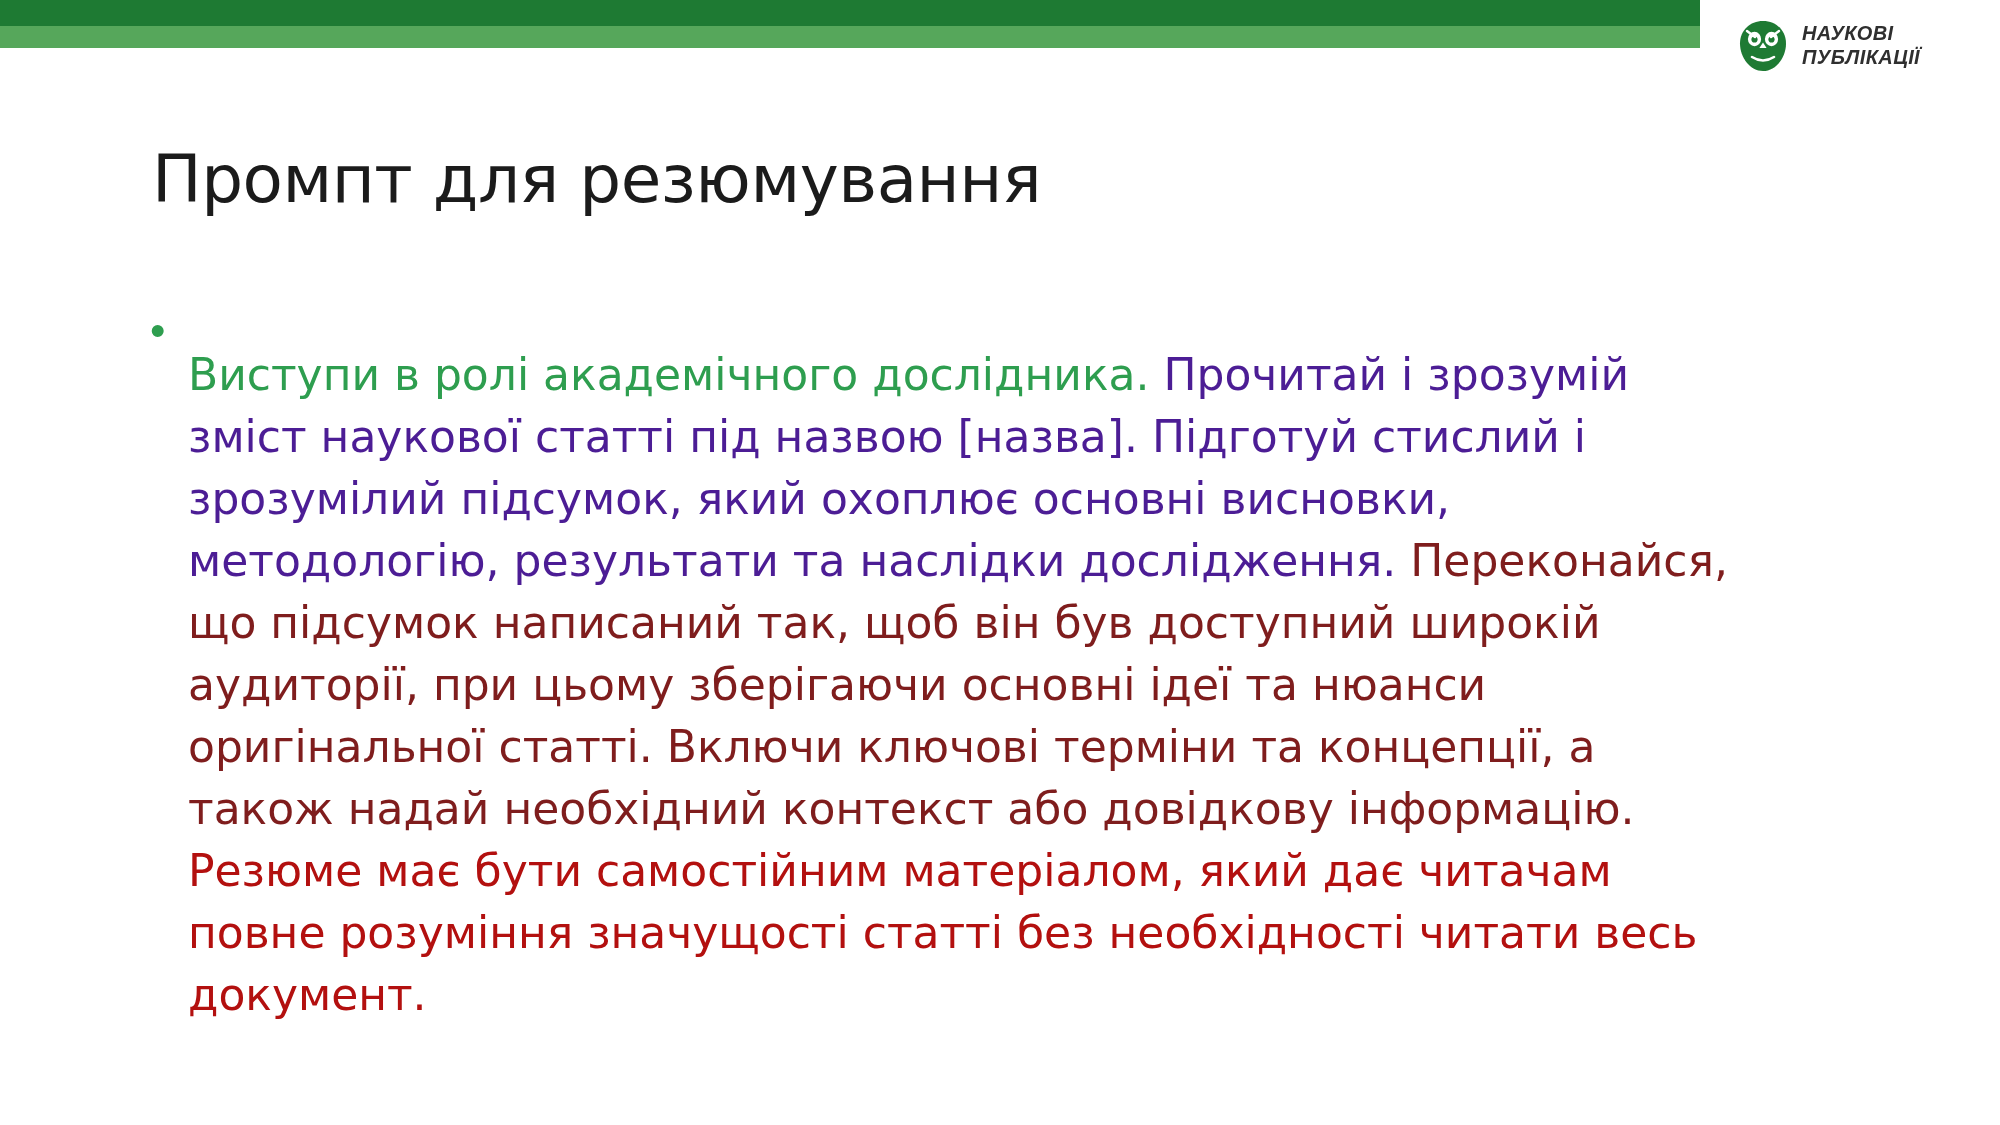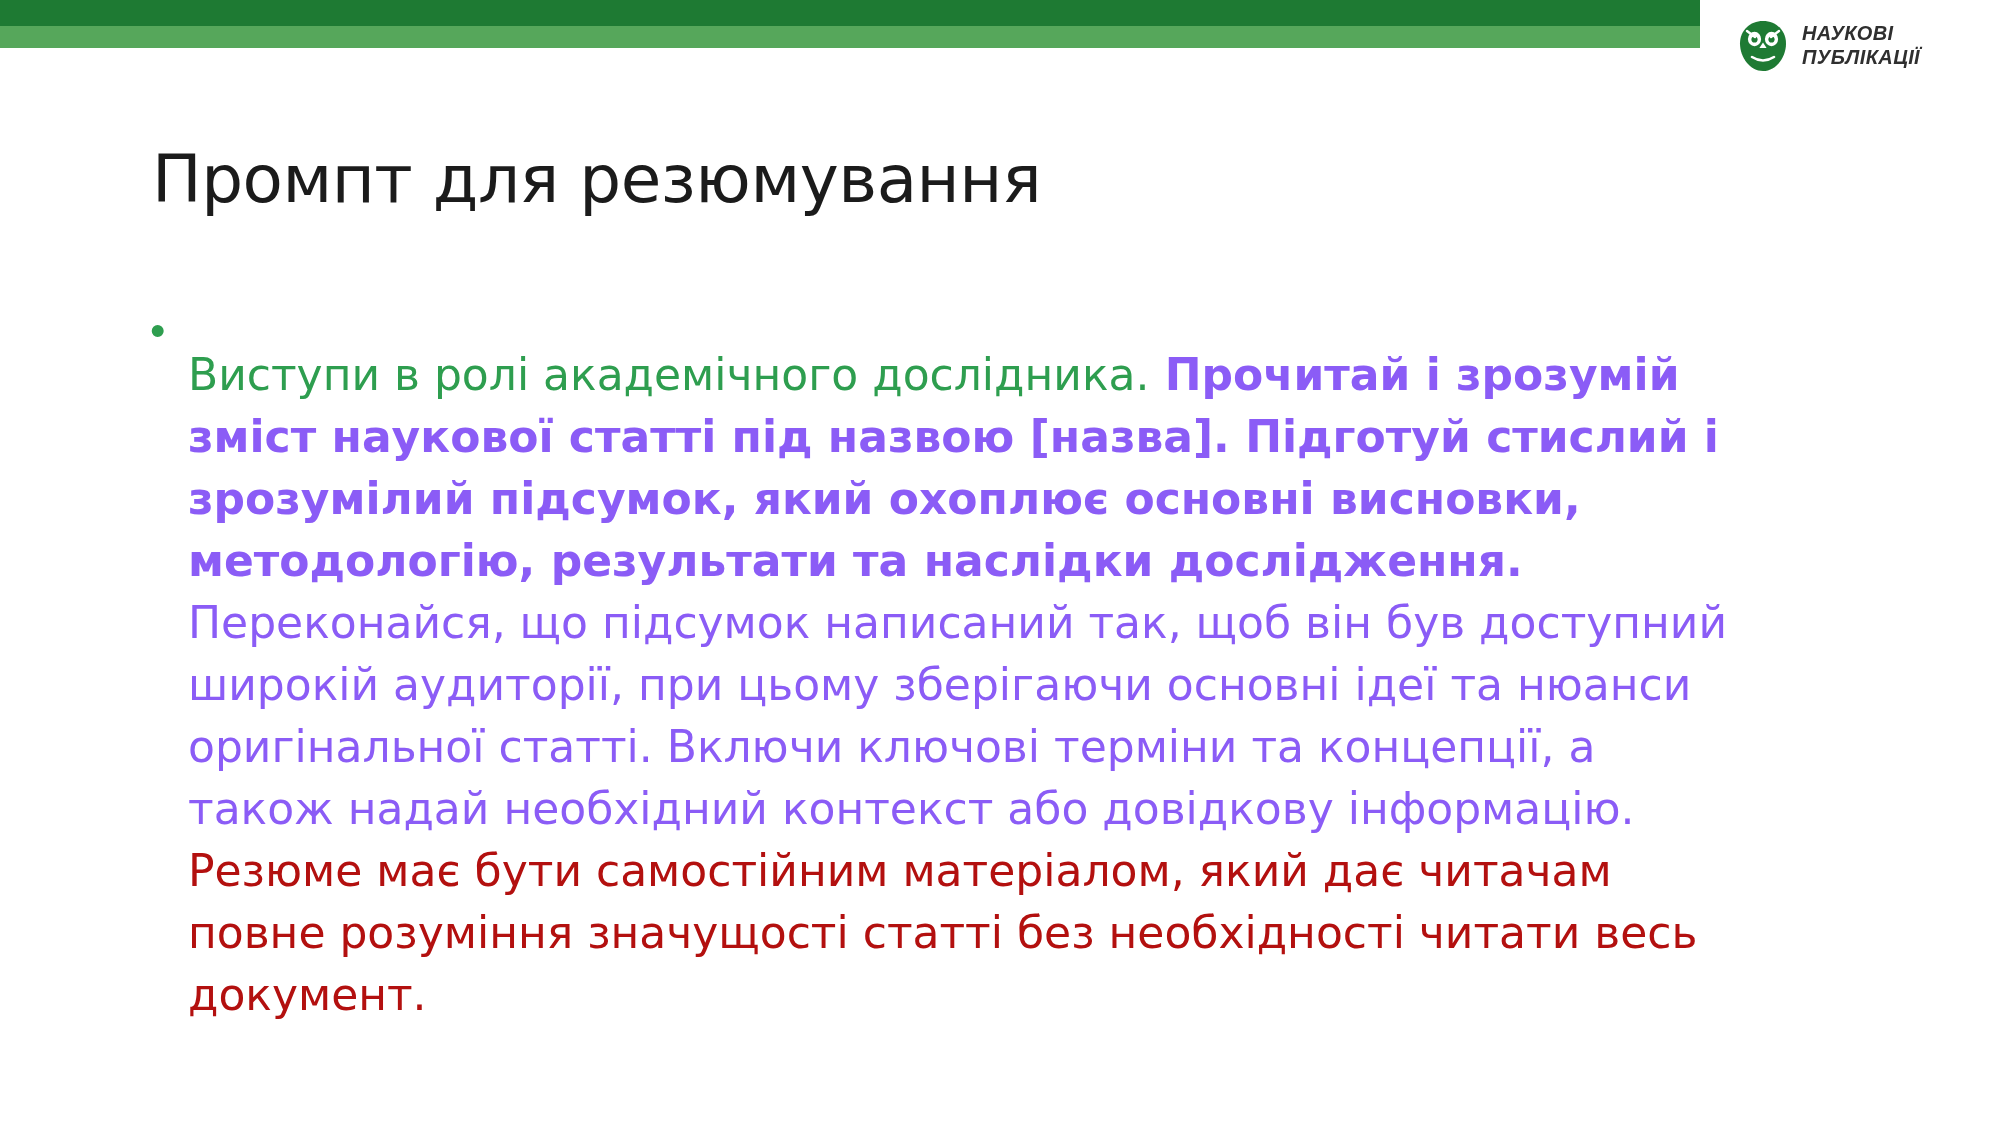--- a/index.html
+++ b/index.html
@@ -104,22 +104,22 @@
   }
   .bullet-text {
     flex: 1 1 auto;
     font-size: 44px;
     line-height: 62px;
     font-family: "DejaVu Sans", sans-serif;
     font-weight: 400;
     max-width: 1560px;
   }
   .seg-green  { color: #2e9e4f; }
-  .seg-blue   { color: #8b5cf6; font-weight: bold; }
-  .seg-yellow { color: #8b5cf6; }
+  .seg-blue   { color: #4c1d95; }
+  .seg-yellow { color: #7f1d1d; }
   .seg-red    { color: #b3100f; }
 </style>
 </head>
 <body>
 
 <div class="top-bar-dark"></div>
 <div class="top-bar-light"></div>
 
 <div class="logo-card">
   <span class="logo-mark">

